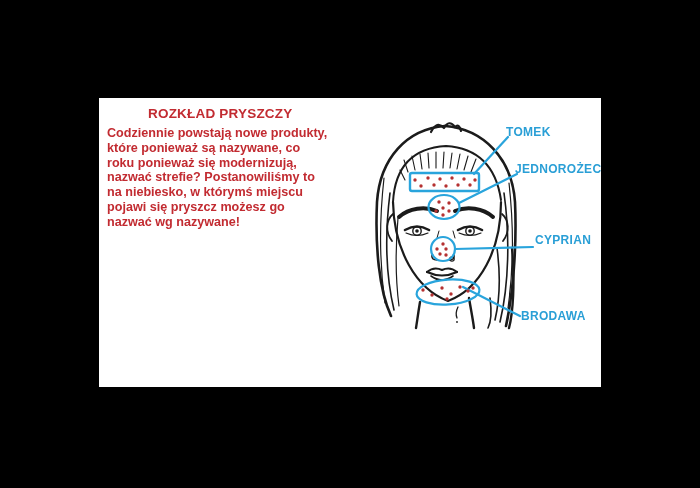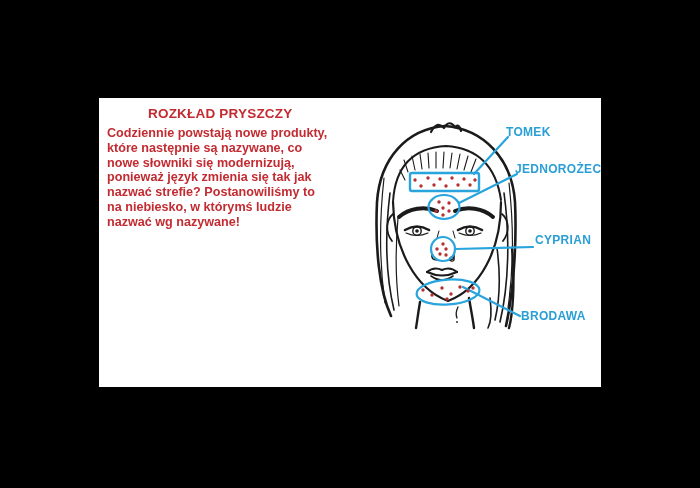--- a/index.html
+++ b/index.html
@@ -18,25 +18,25 @@
 </head>
 <body>
 
 <div class="stage">
   <div class="card">
 
     <div class="title">ROZKŁAD PRYSZCZY</div>
 
     <div class="para">
       <div class="pline">Codziennie powstają nowe produkty,</div>
-      <div class="pline">które następnie są nazywane, co</div>
-      <div class="pline">nowe słowniki się modernizują,</div>
-      <div class="pline">ponieważ język zmienia się tak jak</div>
+      <div class="pline">które ponieważ są nazywane, co</div>
+      <div class="pline">roku ponieważ się modernizują,</div>
       <div class="pline">nazwać strefie? Postanowiliśmy to</div>
-      <div class="pline">na niebiesko, w którymś ludzie</div>
+      <div class="pline">na niebiesko, w którymś miejscu</div>
+      <div class="pline">pojawi się pryszcz możesz go</div>
       <div class="pline">nazwać wg nazywane!</div>
     </div>
 
     <svg class="diagram" width="502" height="289" viewBox="0 0 502 289">
 
       <g stroke="#1b1b1b" fill="none" stroke-linecap="round" stroke-linejoin="round">
 
         <path d="M 346,28 C 308,31 281,60 278,104 C 276,148 280,192 292,218" stroke-width="2.6"></path>
         <path d="M 346,28 C 384,31 413,60 416,104 C 418,148 414,196 407,228" stroke-width="2.6"></path>
 

